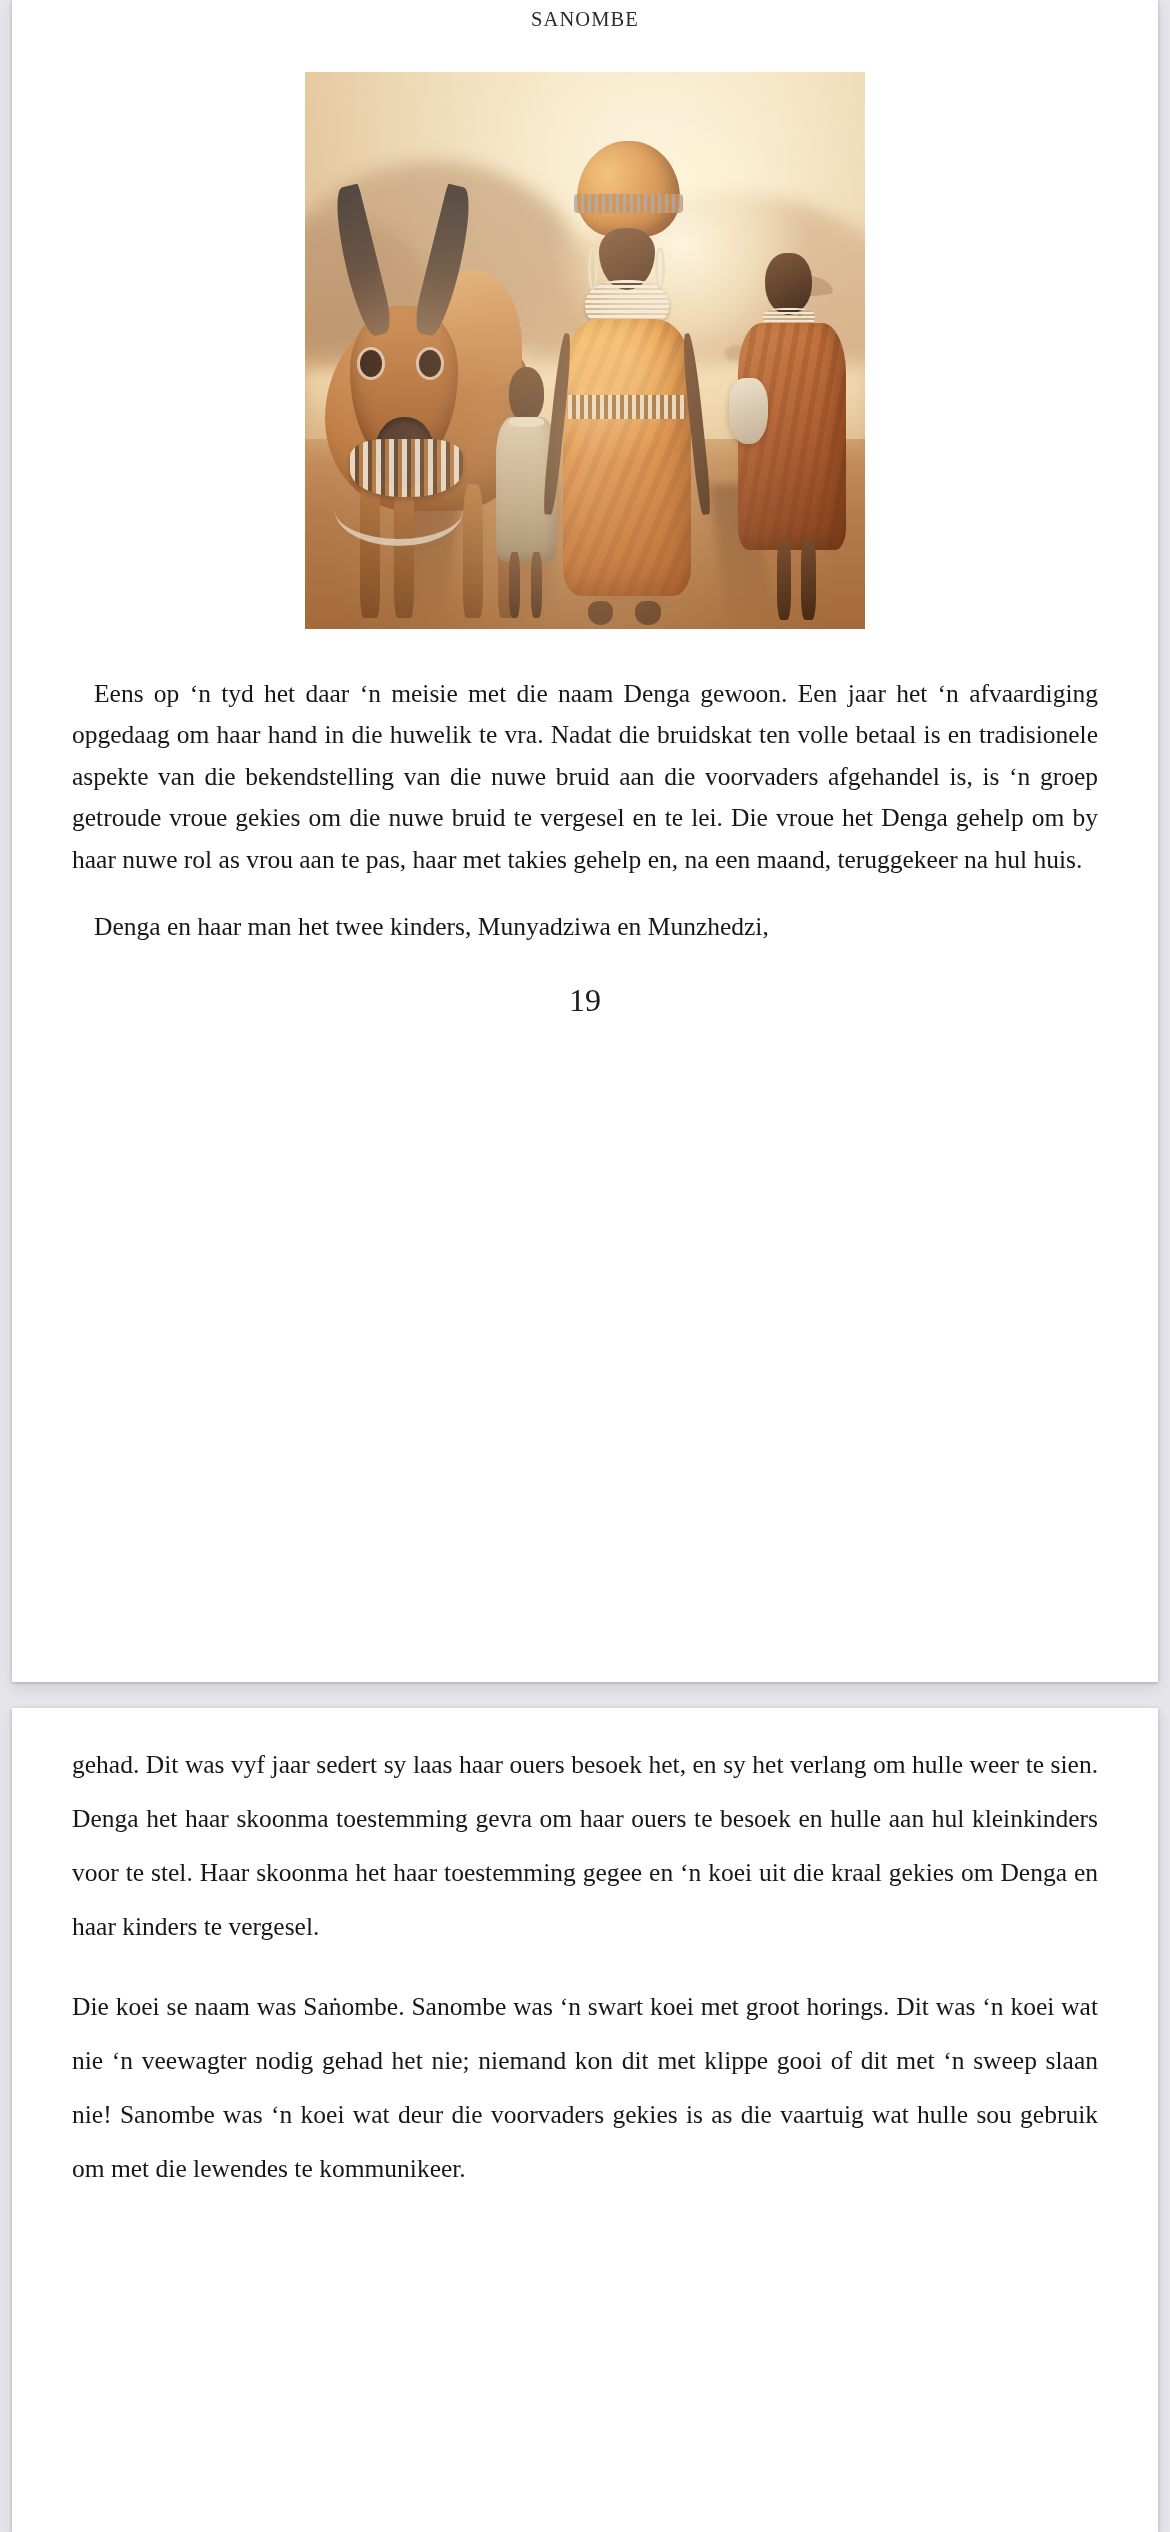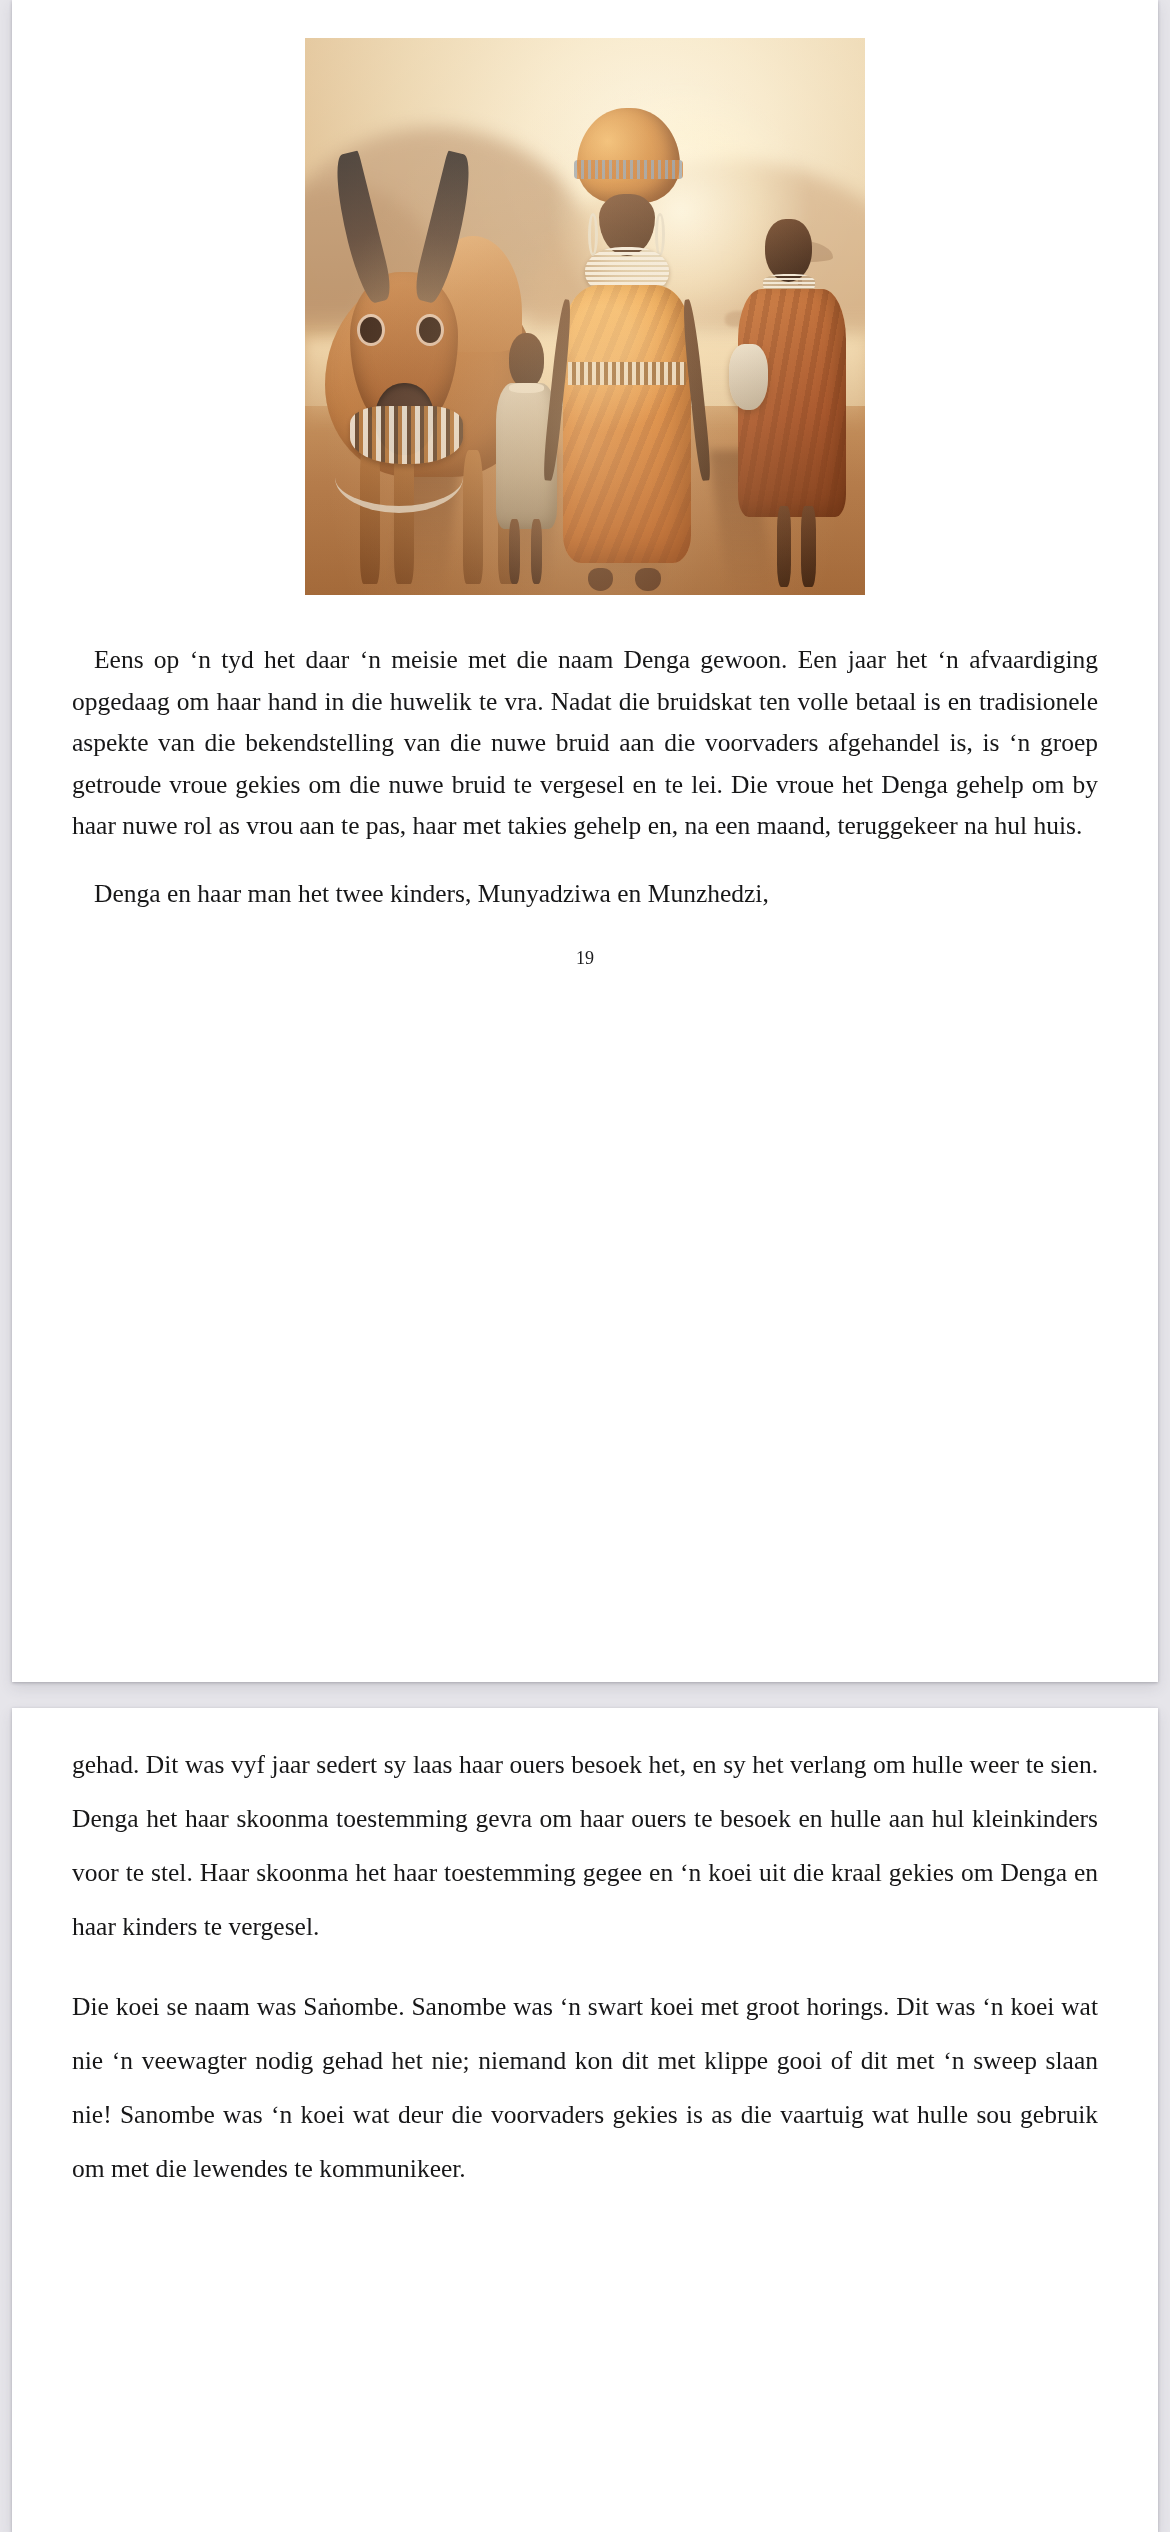--- a/index.html
+++ b/index.html
@@ -331,33 +331,34 @@
     text-indent: 0;
     hyphens: none;
   }
   p.para.indent { text-indent: 22px; }
   p.para.last { margin-bottom: 0; }
   .page--one p.para { font-size: 25.5px; line-height: 41.5px; }
   .page--two p.para { font-size: 25.5px; line-height: 54px; }
 
   .folio {
     text-align: center;
-    font-size: 18px;
+    font-size: 32px;
     color: #1b1b1d;
   }
   .page--one .folio { margin-top: 34px; }
 </style>
 </head>
 <body>
 
 <div class="viewer">
 
   <section class="page page--one">
     <div class="page-inner">
 
+      <div class="running-head">SANOMBE</div>
 
       <figure class="figure">
         <div class="illus">
           <div class="sky"></div>
           <div class="hill hill-a"></div>
           <div class="hill hill-b"></div>
           <div class="hill hill-c"></div>
           <div class="sunglow"></div>
           <div class="acacia"></div>
           <div class="far-cow"></div>

